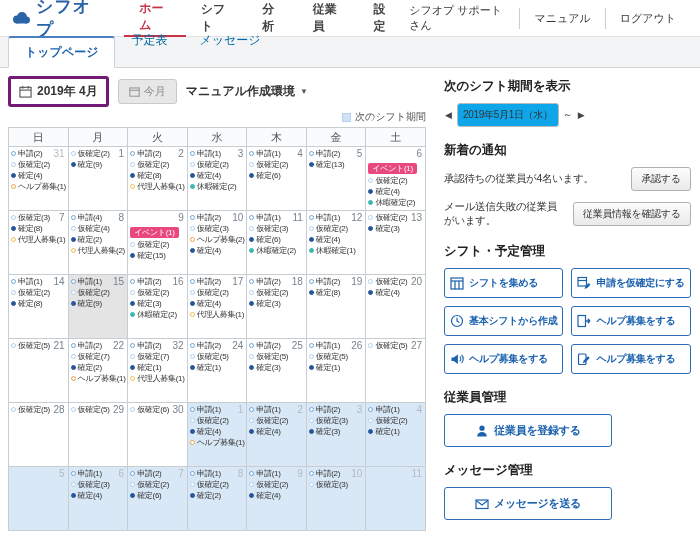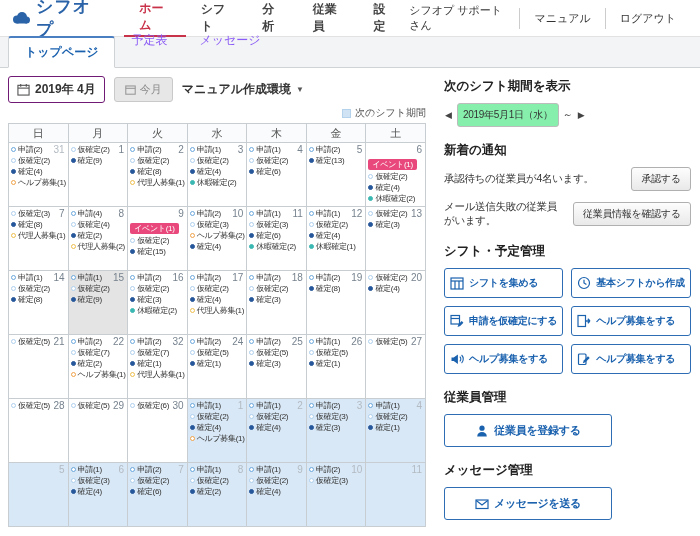--- a/index.html
+++ b/index.html
@@ -12,31 +12,31 @@
   .logo-text{color:#2a63a8;font-weight:bold;font-size:17px;letter-spacing:1px}
   .main-nav{display:flex;margin-left:22px;height:37px;align-items:center}
   .nav-item{padding:0 15px;font-size:12px;color:#444;font-weight:bold;cursor:pointer;height:37px;display:flex;align-items:center}
   .nav-item.active{color:#c9334a;border-bottom:2px solid #c9334a}
   .header-right{margin-left:auto;display:flex;align-items:center;font-size:11px;color:#333}
   .user-name{padding-right:14px}
   .hdr-link{border-left:1px solid #ccc;padding:3px 14px;cursor:pointer;white-space:nowrap}
 
   
   .tabbar{display:flex;align-items:flex-end;height:31px;background:#f3f4f5;border-bottom:1px solid #d0d3d6;padding:0 8px}
-  .tab{padding:18px 16px;font-size:12px;color:#8b5cf6;cursor:pointer}
+  .tab{padding:18px 16px;font-size:12px;color:#0369a1;cursor:pointer}
   .tab.active{background:#fff;border:1px solid #d0d3d6;border-bottom:1px solid #fff;border-top:2px solid #4a7fc1;color:#1a61ae;font-weight:bold;border-radius:3px 3px 0 0;margin-bottom:-1px;padding:6px 16px}
 
   
   .content{display:flex;padding:6px 8px 0}
   .left-col{width:420px;flex:0 0 auto}
   .right-col{flex:1;padding-left:16px;padding-right:2px}
 
   
   .toolbar{display:flex;align-items:center;gap:9px;margin:2px 0 3px}
-  .month-box{display:flex;align-items:center;gap:5px;border:1px solid #701a75;border-radius:3px;padding:4px 8px;font-weight:bold;font-size:12px;background:#fff;cursor:pointer}
+  .month-box{display:flex;align-items:center;gap:5px;border:3px solid #701a75;border-radius:3px;padding:4px 8px;font-weight:bold;font-size:12px;background:#fff;cursor:pointer}
   .today-btn{display:flex;align-items:center;gap:4px;background:#e7e7e7;border:1px solid #c9c9c9;border-radius:3px;padding:4px 10px;color:#8a8a8a;font-size:11px;cursor:pointer;font-family:inherit}
   .env-select{font-size:12px;font-weight:bold;display:flex;align-items:center;gap:5px;cursor:pointer;color:#333}
   .chev{font-size:8px;color:#555}
   .reload-btn{display:flex;align-items:center;gap:4px;border:1px solid #b8b8b8;border-radius:12px;padding:4px 11px;font-size:11px;background:#fff;cursor:pointer;font-family:inherit;color:#333}
   .legend{display:flex;justify-content:flex-end;align-items:center;gap:4px;font-size:10px;color:#555;margin:0 2px 3px 0}
   .legend-swatch{width:9px;height:9px;background:#cfe3f5;border:1px solid #b5d2ec;display:inline-block}
 
   
   table.calendar{border-collapse:collapse;width:418px;table-layout:fixed}
   .calendar th{border:1px solid #c8cdd2;font-size:11px;font-weight:normal;color:#555;height:19px;background:#fafbfc}
@@ -47,21 +47,21 @@
   td.muted .date-num{color:#b2bac2}
   .entry{display:flex;align-items:center;gap:2px;font-size:8px;color:#333;line-height:11px;white-space:nowrap;letter-spacing:-0.3px}
   .dot{width:5px;height:5px;border-radius:50%;flex:0 0 auto;border:1.5px solid transparent;background:#fff}
   .event-badge{display:inline-block;background:#e8487c;color:#fff;font-size:8px;line-height:11px;padding:0 4px;border-radius:2px;margin-bottom:1px;letter-spacing:-0.3px}
 
   
   .side-heading{font-size:12.5px;font-weight:bold;color:#222;margin:15px 0 8px}
   .side-heading.first{margin-top:4px}
   .period-row{display:flex;align-items:center;gap:4px}
   .arrow-btn{font-size:9px;color:#444;cursor:pointer;padding:2px 1px}
-  .period-box{border:1px solid #bcbcbc;border-radius:3px;padding:4px 5px;font-size:10px;background:#86efac;white-space:nowrap;letter-spacing:-0.3px}
+  .period-box{border:1px solid #bcbcbc;border-radius:3px;padding:4px 5px;font-size:10px;background:#0ea5e9;white-space:nowrap;letter-spacing:-0.3px}
   .tilde{font-size:10px;color:#333}
   .notice-row{display:flex;align-items:center;justify-content:space-between;font-size:10.5px;margin-bottom:9px;gap:6px}
   .notice-text{letter-spacing:-0.3px}
   .small-btn{border:1px solid #b0b0b0;border-radius:3px;background:linear-gradient(#fdfdfd,#e9e9e9);font-size:10px;padding:4px 9px;white-space:nowrap;cursor:pointer;font-family:inherit;color:#333;letter-spacing:-0.3px}
   .actions-grid{display:grid;grid-template-columns:1fr 1fr;gap:8px}
   .action-btn{display:flex;align-items:center;gap:5px;border:1px solid #2e6db4;border-radius:3px;background:#fff;color:#1a61ae;font-size:10px;font-weight:bold;padding:7px 5px;cursor:pointer;font-family:inherit;text-align:left;white-space:nowrap;letter-spacing:-0.3px}
   .abicon{display:inline-flex;width:14px;height:14px;flex:0 0 auto;align-items:center;justify-content:center}
   .single-btn{width:168px;padding:8px 8px;font-size:11px;justify-content:center}
   .tb-icon{display:inline-flex;width:13px;height:13px;align-items:center;justify-content:center}
 </style>
@@ -770,35 +770,35 @@
               <line x1="1" y1="5" x2="13" y2="5" stroke="#1a61ae" stroke-width="1.2"></line>
               <line x1="5" y1="5" x2="5" y2="13" stroke="#1a61ae" stroke-width="1.2"></line>
               <line x1="9" y1="5" x2="9" y2="13" stroke="#1a61ae" stroke-width="1.2"></line>
             </svg>
           </span>
           <span>シフトを集める</span>
         </button>
         <button class="action-btn">
           <span class="abicon">
             <svg width="14" height="14" viewBox="0 0 14 14">
-              <circle cx="7" cy="7" r="5.5" fill="none" stroke="#1a61ae" stroke-width="1.2"></circle>
-              <path d="M7 3.8V7l2.4 1.6" fill="none" stroke="#1a61ae" stroke-width="1.2"></path>
-            </svg>
-          </span>
-          <span>基本シフトから作成</span>
-        </button>
-        <button class="action-btn">
-          <span class="abicon">
-            <svg width="14" height="14" viewBox="0 0 14 14">
               <rect x="1" y="1.5" width="8.5" height="8.5" fill="none" stroke="#1a61ae" stroke-width="1.2"></rect>
               <line x1="1" y1="4.5" x2="9.5" y2="4.5" stroke="#1a61ae" stroke-width="1.2"></line>
               <path d="M7.5 13l1-2.7 3.2-3.2 1.7 1.7-3.2 3.2z" fill="#1a61ae"></path>
             </svg>
           </span>
           <span>申請を仮確定にする</span>
+        </button>
+        <button class="action-btn">
+          <span class="abicon">
+            <svg width="14" height="14" viewBox="0 0 14 14">
+              <circle cx="7" cy="7" r="5.5" fill="none" stroke="#1a61ae" stroke-width="1.2"></circle>
+              <path d="M7 3.8V7l2.4 1.6" fill="none" stroke="#1a61ae" stroke-width="1.2"></path>
+            </svg>
+          </span>
+          <span>基本シフトから作成</span>
         </button>
         <button class="action-btn">
           <span class="abicon">
             <svg width="14" height="14" viewBox="0 0 14 14">
               <rect x="1" y="1.5" width="7.5" height="11" fill="none" stroke="#1a61ae" stroke-width="1.2"></rect>
               <path d="M9 7h4M13 7l-2.2-2.2M13 7l-2.2 2.2" fill="none" stroke="#1a61ae" stroke-width="1.3"></path>
             </svg>
           </span>
           <span>ヘルプ募集をする</span>
         </button>

